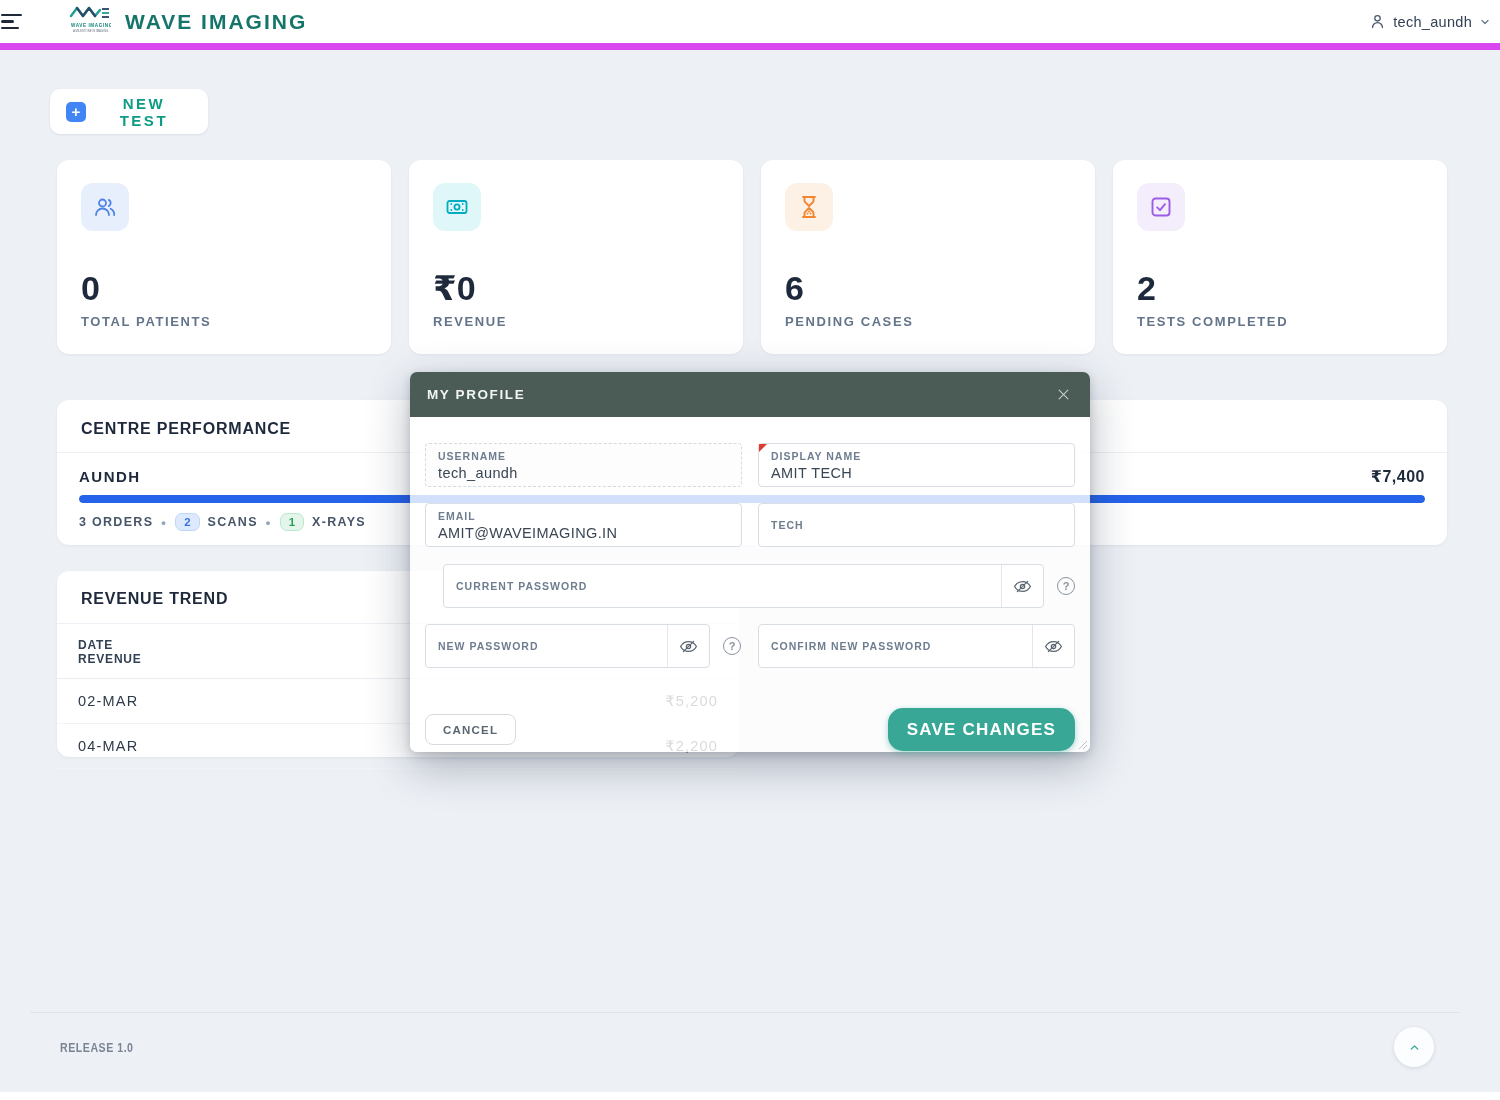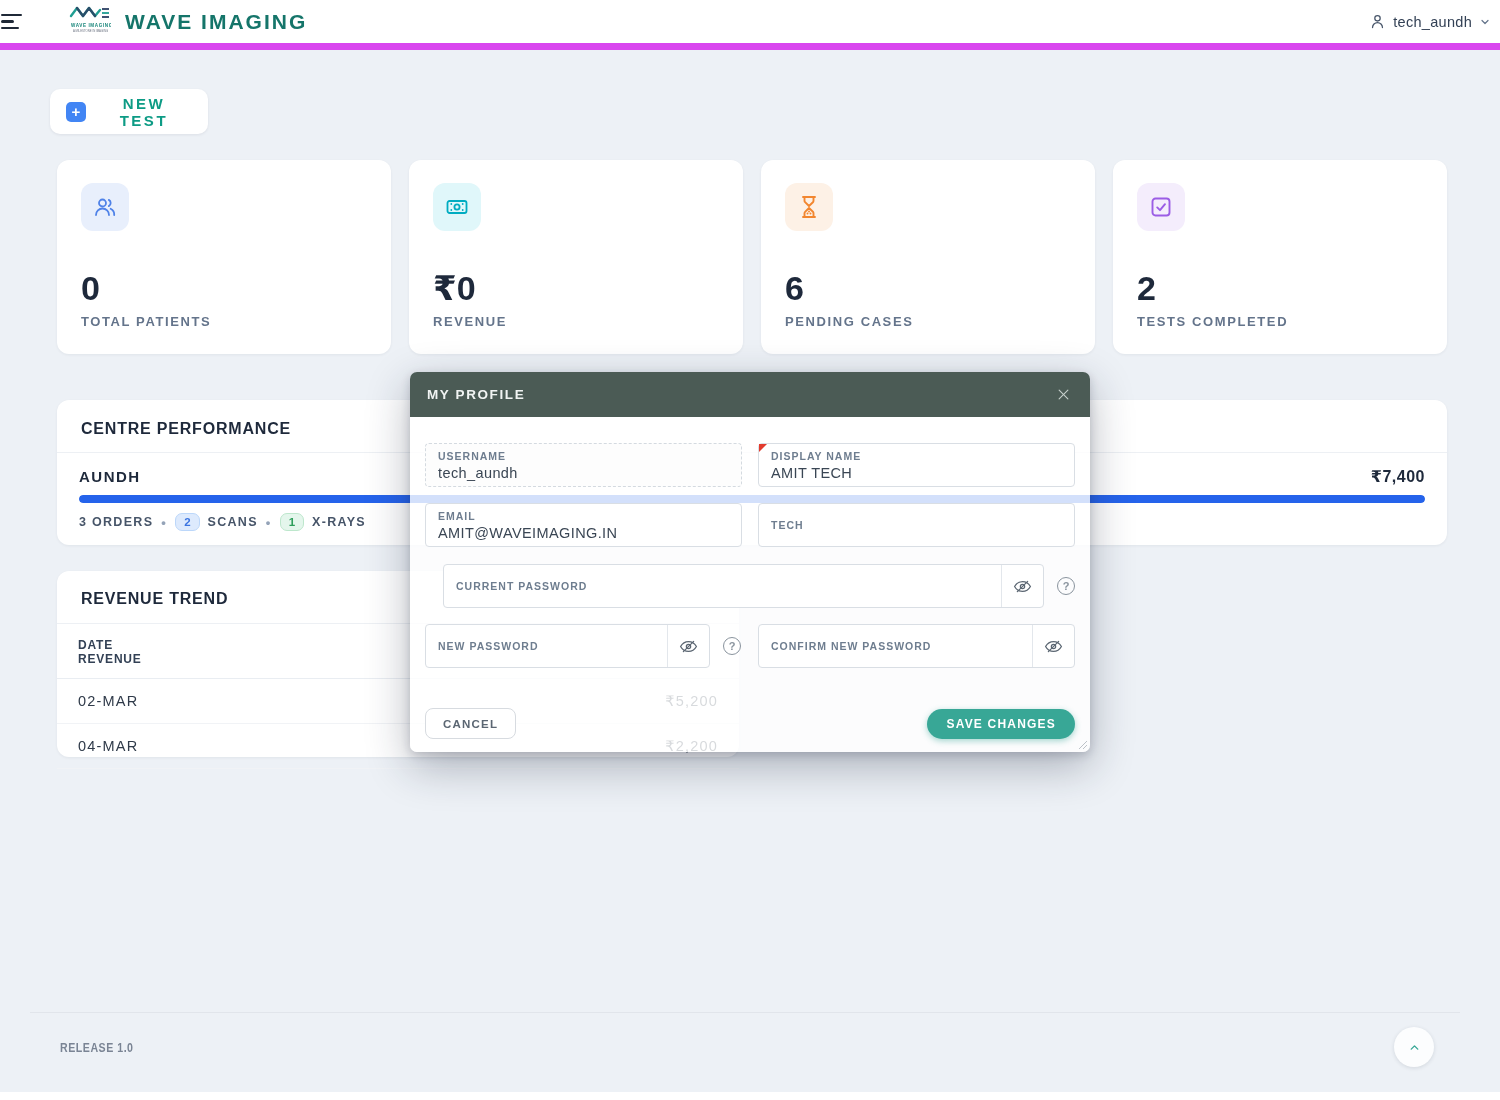--- a/index.html
+++ b/index.html
@@ -109,22 +109,22 @@
              display:flex; align-items:center; justify-content:center; color:#5b6672; cursor:pointer; }
   .help-ico { width:18px; height:18px; border:1.4px solid #8a949e; border-radius:50%;
               color:#8a949e; font-size:11px; font-weight:700; display:flex; align-items:center;
               justify-content:center; align-self:center; margin-left:13px; flex:0 0 auto; cursor:pointer; }
   .field.cur-pass { flex:1;margin-left:18px; }
   .field.new-pass { width:285px; }
   .modal-actions { margin-top:40px; display:flex; align-items:center; }
   .btn-cancel { height:31px; padding:0 17px; background:#fff; border:1px solid #d7dbe0; border-radius:8px;
                 font-size:11.5px; font-weight:700; color:#5b6672; letter-spacing:1.2px; cursor:pointer;
                 font-family:inherit; }
-  .btn-save { margin-left:auto; height:30px; padding:0 19px; background:#38a796; border:none;
-              border-radius:15px; font-size:12px; font-weight:700; color:#fff; letter-spacing:1.2px;
+  .btn-save { margin-left:auto; height:43px; padding:0 19px; background:#38a796; border:none;
+              border-radius:15px; font-size:17px; font-weight:700; color:#fff; letter-spacing:1.2px;
               box-shadow:0 2px 6px rgba(56,167,150,.45); cursor:pointer; font-family:inherit; }
   .resize-corner { position:absolute; right:3px; bottom:3px; width:9px; height:9px; opacity:.55; }
 </style>
 </head>
 <body>
 
 <div class="screen">
 
   <header class="navbar">
     <div class="nav-left">

